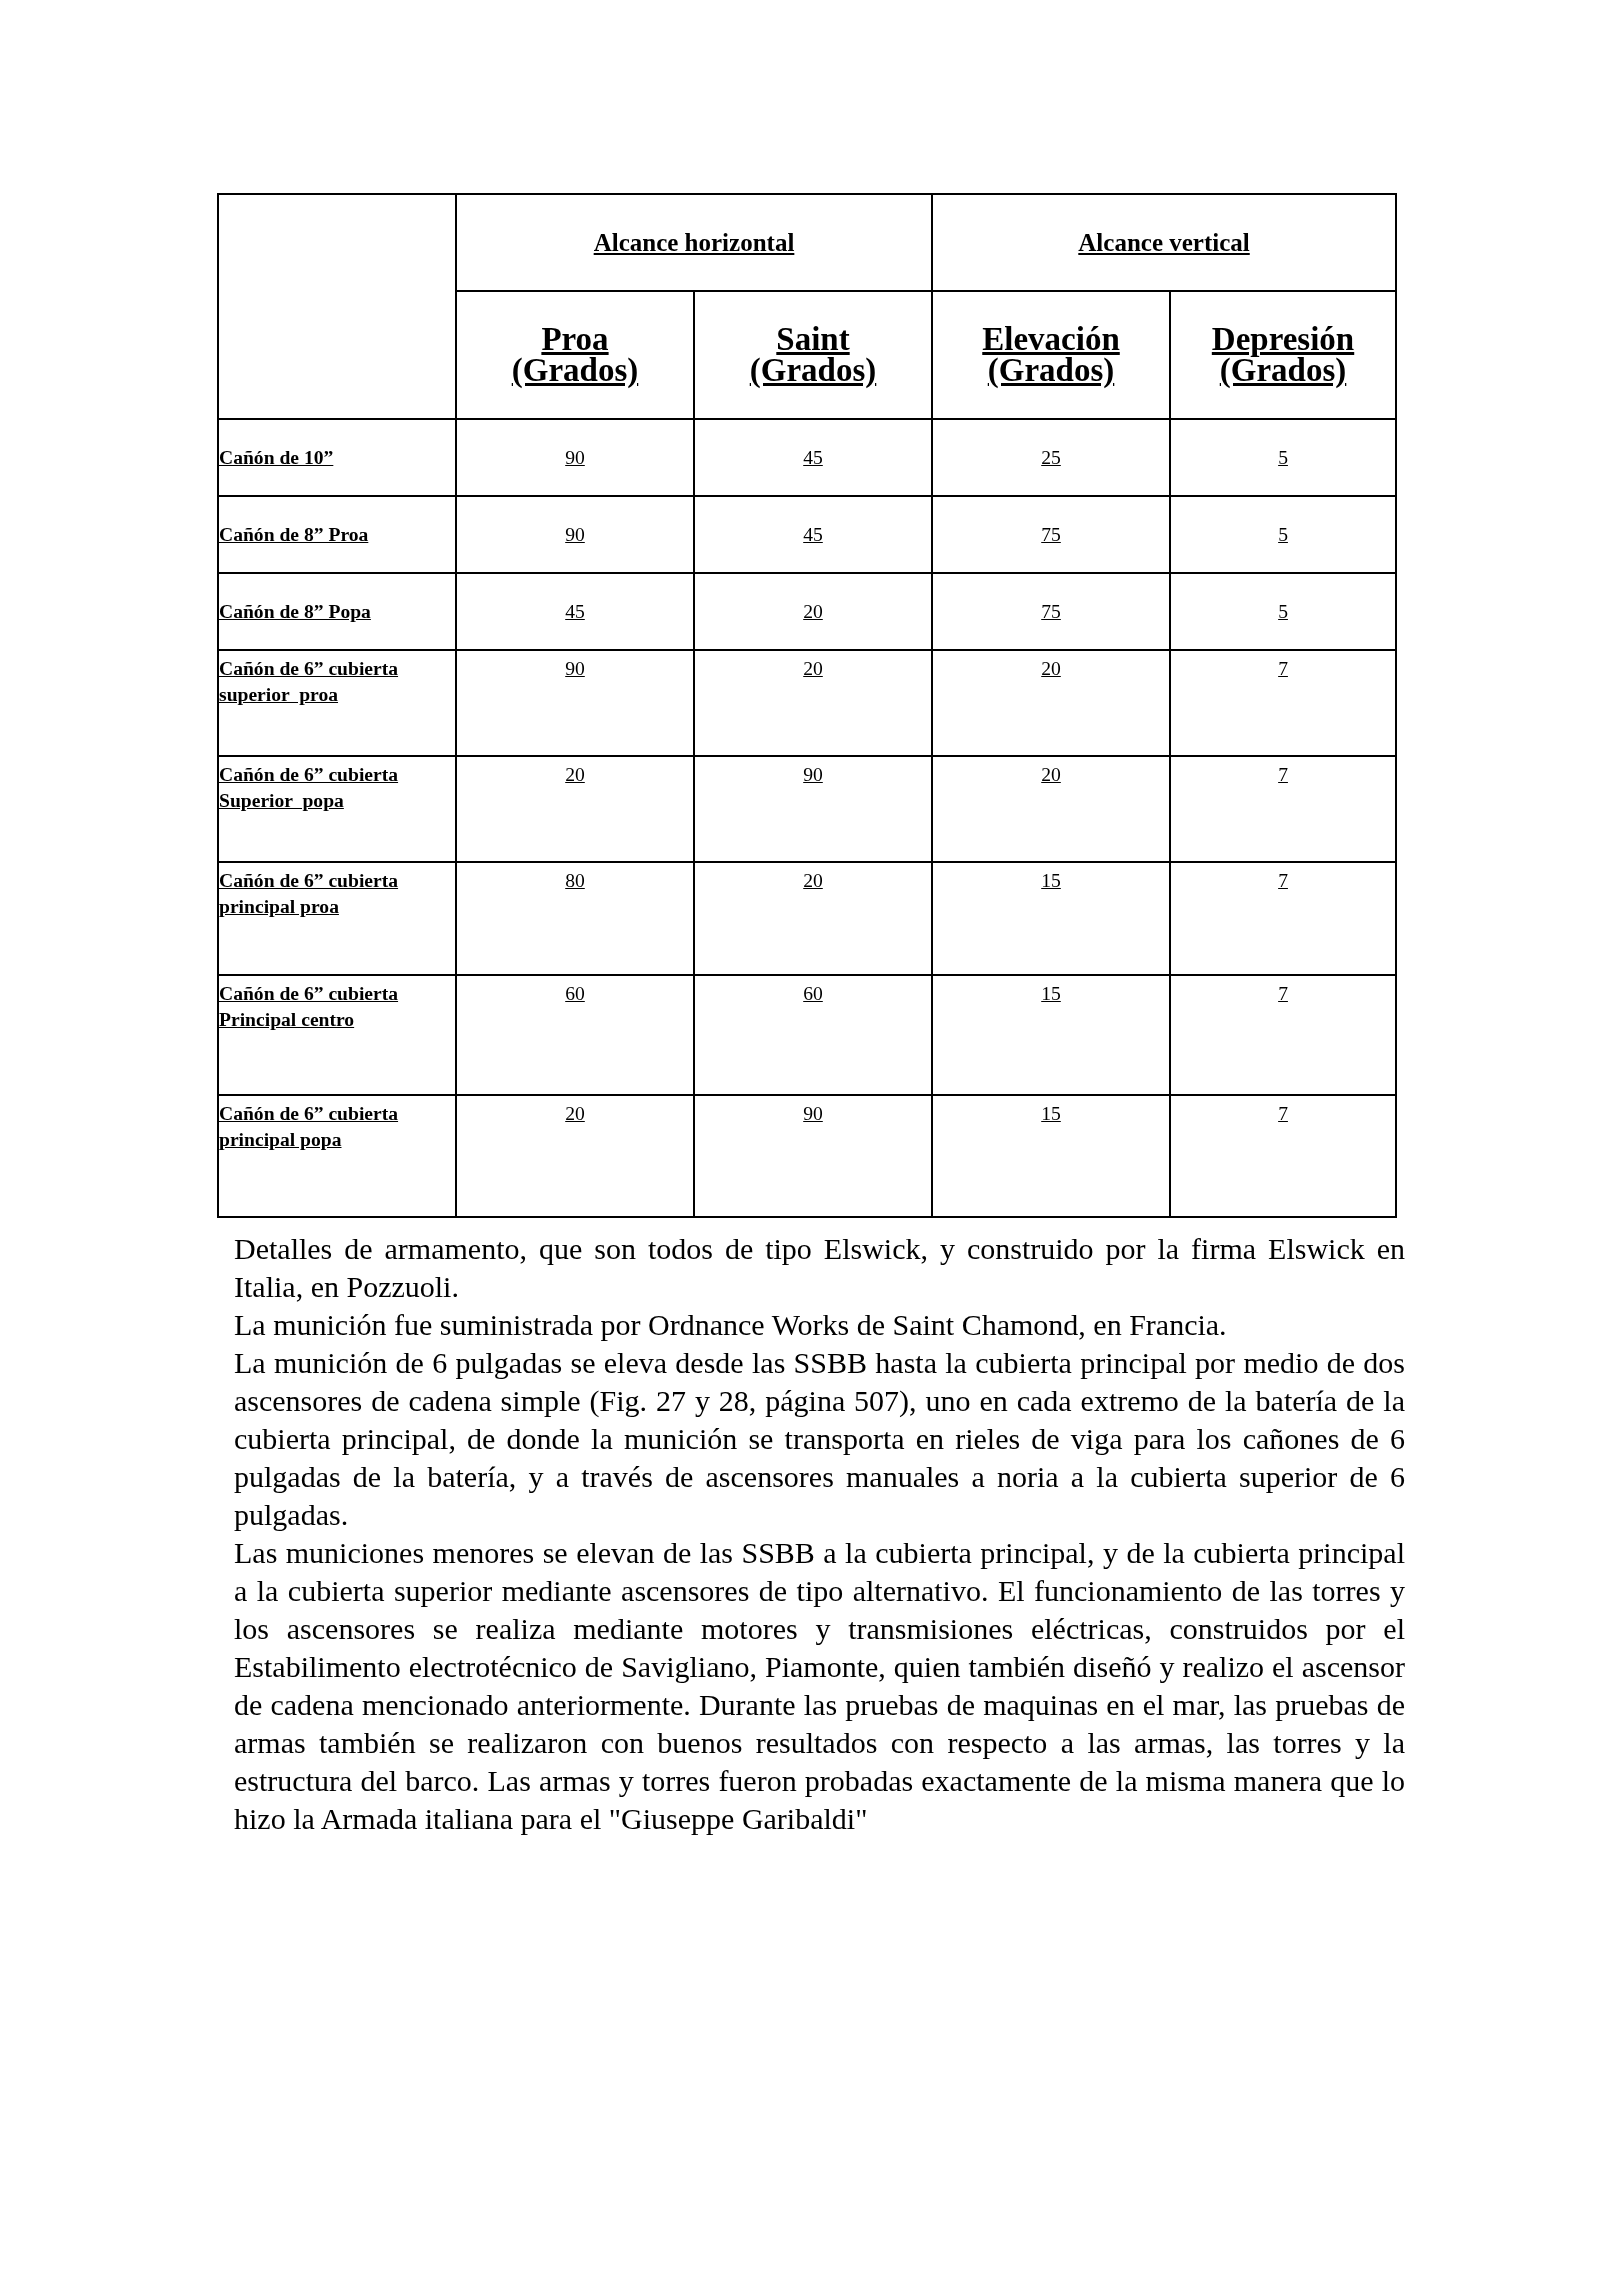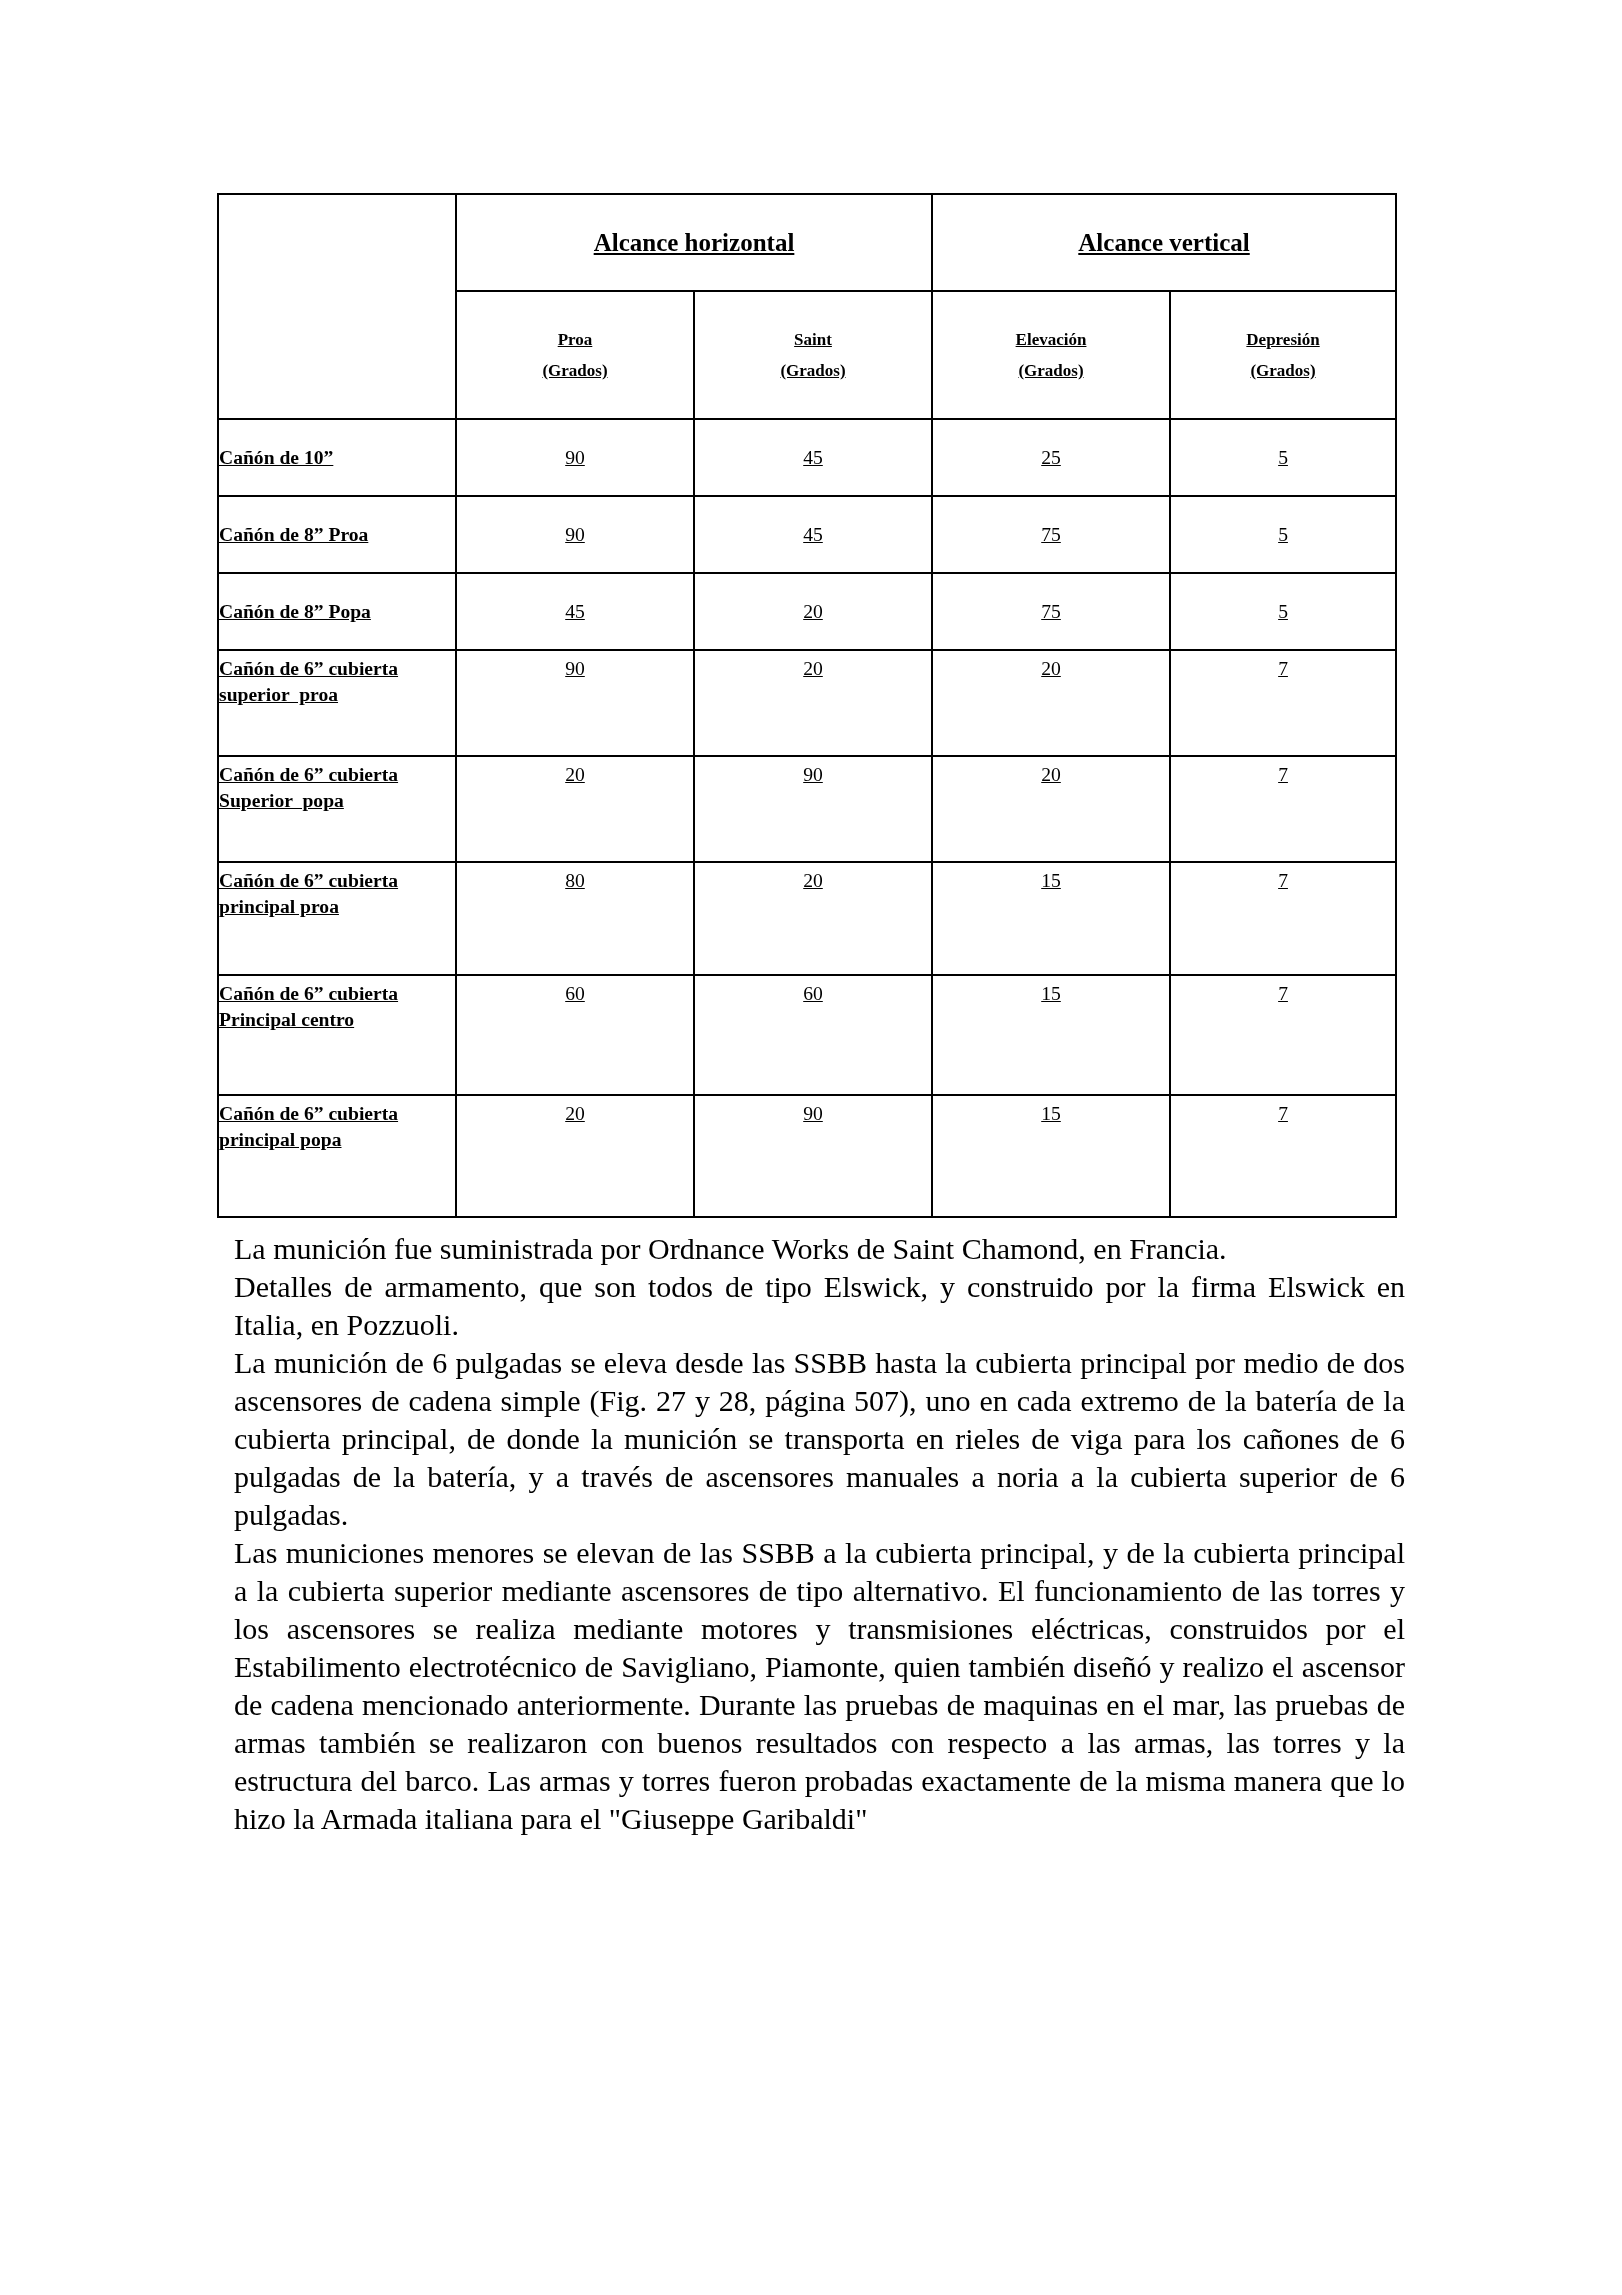--- a/index.html
+++ b/index.html
@@ -8,21 +8,21 @@
   .page { position: absolute; left: 0; top: 0; width: 1623px; height: 2295px; background: #fff; }
 
   table.arm { position: absolute; left: 217px; top: 193px; width: 1179px;
               border-collapse: collapse; table-layout: fixed; text-decoration: underline; }
   table.arm td, table.arm th { border: 2px solid #000; padding: 0; vertical-align: middle; }
   table.arm col.c0 { width: 238px; }
   table.arm col.cn { width: 238px; }
   table.arm col.cl { width: 226px; }
 
   .hdr-group { height: 95px; text-align: center; font-weight: bold; font-size: 25px; }
-  .hdr-sub { height: 126px; text-align: center; font-weight: bold; font-size: 17px; line-height: 31px; margin-top: 12px; }
+  .hdr-sub { height: 126px; text-align: center; font-weight: bold; font-size: 33px; line-height: 31px; margin-top: 12px; }
   .hdr-sub span { display: block; }
 
   tr.r1 td { height: 75px; }
   tr.r2 td { height: 75px; }
   tr.r3 td { height: 75px; }
   tr.r4 td { height: 99px; }
   tr.r5 td { height: 99px; }
   tr.r6 td { height: 106px; }
   tr.r7 td { height: 113px; }
   tr.r8 td { height: 115px; }
@@ -143,20 +143,20 @@
       </td>
       <td class="num">20</td>
       <td class="num">90</td>
       <td class="num">15</td>
       <td class="num">7</td>
     </tr>
   </tbody>
     </table>
 
   <div class="body-text">
+    <p>Detalles de armamento, que son todos de tipo Elswick, y construido por la firma Elswick en Italia, en Pozzuoli.</p>
     <p>La munición fue suministrada por Ordnance Works de Saint Chamond, en Francia.</p>
-    <p>Detalles de armamento, que son todos de tipo Elswick, y construido por la firma Elswick en Italia, en Pozzuoli.</p>
     <p>La munición de 6 pulgadas se eleva desde las SSBB hasta la cubierta principal por medio de dos ascensores de cadena simple (Fig. 27 y 28, página 507), uno en cada extremo de la batería de la cubierta principal, de donde la munición se transporta en rieles de viga para los cañones de 6 pulgadas de la batería, y a través de ascensores manuales a noria a  la cubierta superior de 6 pulgadas.</p>
     <p>Las municiones menores se elevan de las SSBB  a la cubierta principal, y de la cubierta principal a la cubierta superior mediante ascensores de tipo alternativo. El funcionamiento de las torres y los ascensores se realiza mediante motores y transmisiones eléctricas, construidos por el Estabilimento electrotécnico de Savigliano, Piamonte, quien también diseñó y realizo el ascensor de cadena mencionado anteriormente. Durante las pruebas de maquinas en el mar, las pruebas de armas también se realizaron con buenos resultados con respecto a las armas, las torres y la estructura del barco. Las armas y torres fueron probadas exactamente de la misma manera que lo hizo la Armada italiana para el "Giuseppe Garibaldi"</p>
   </div>
 
 </div>
 
 
 </body></html>

